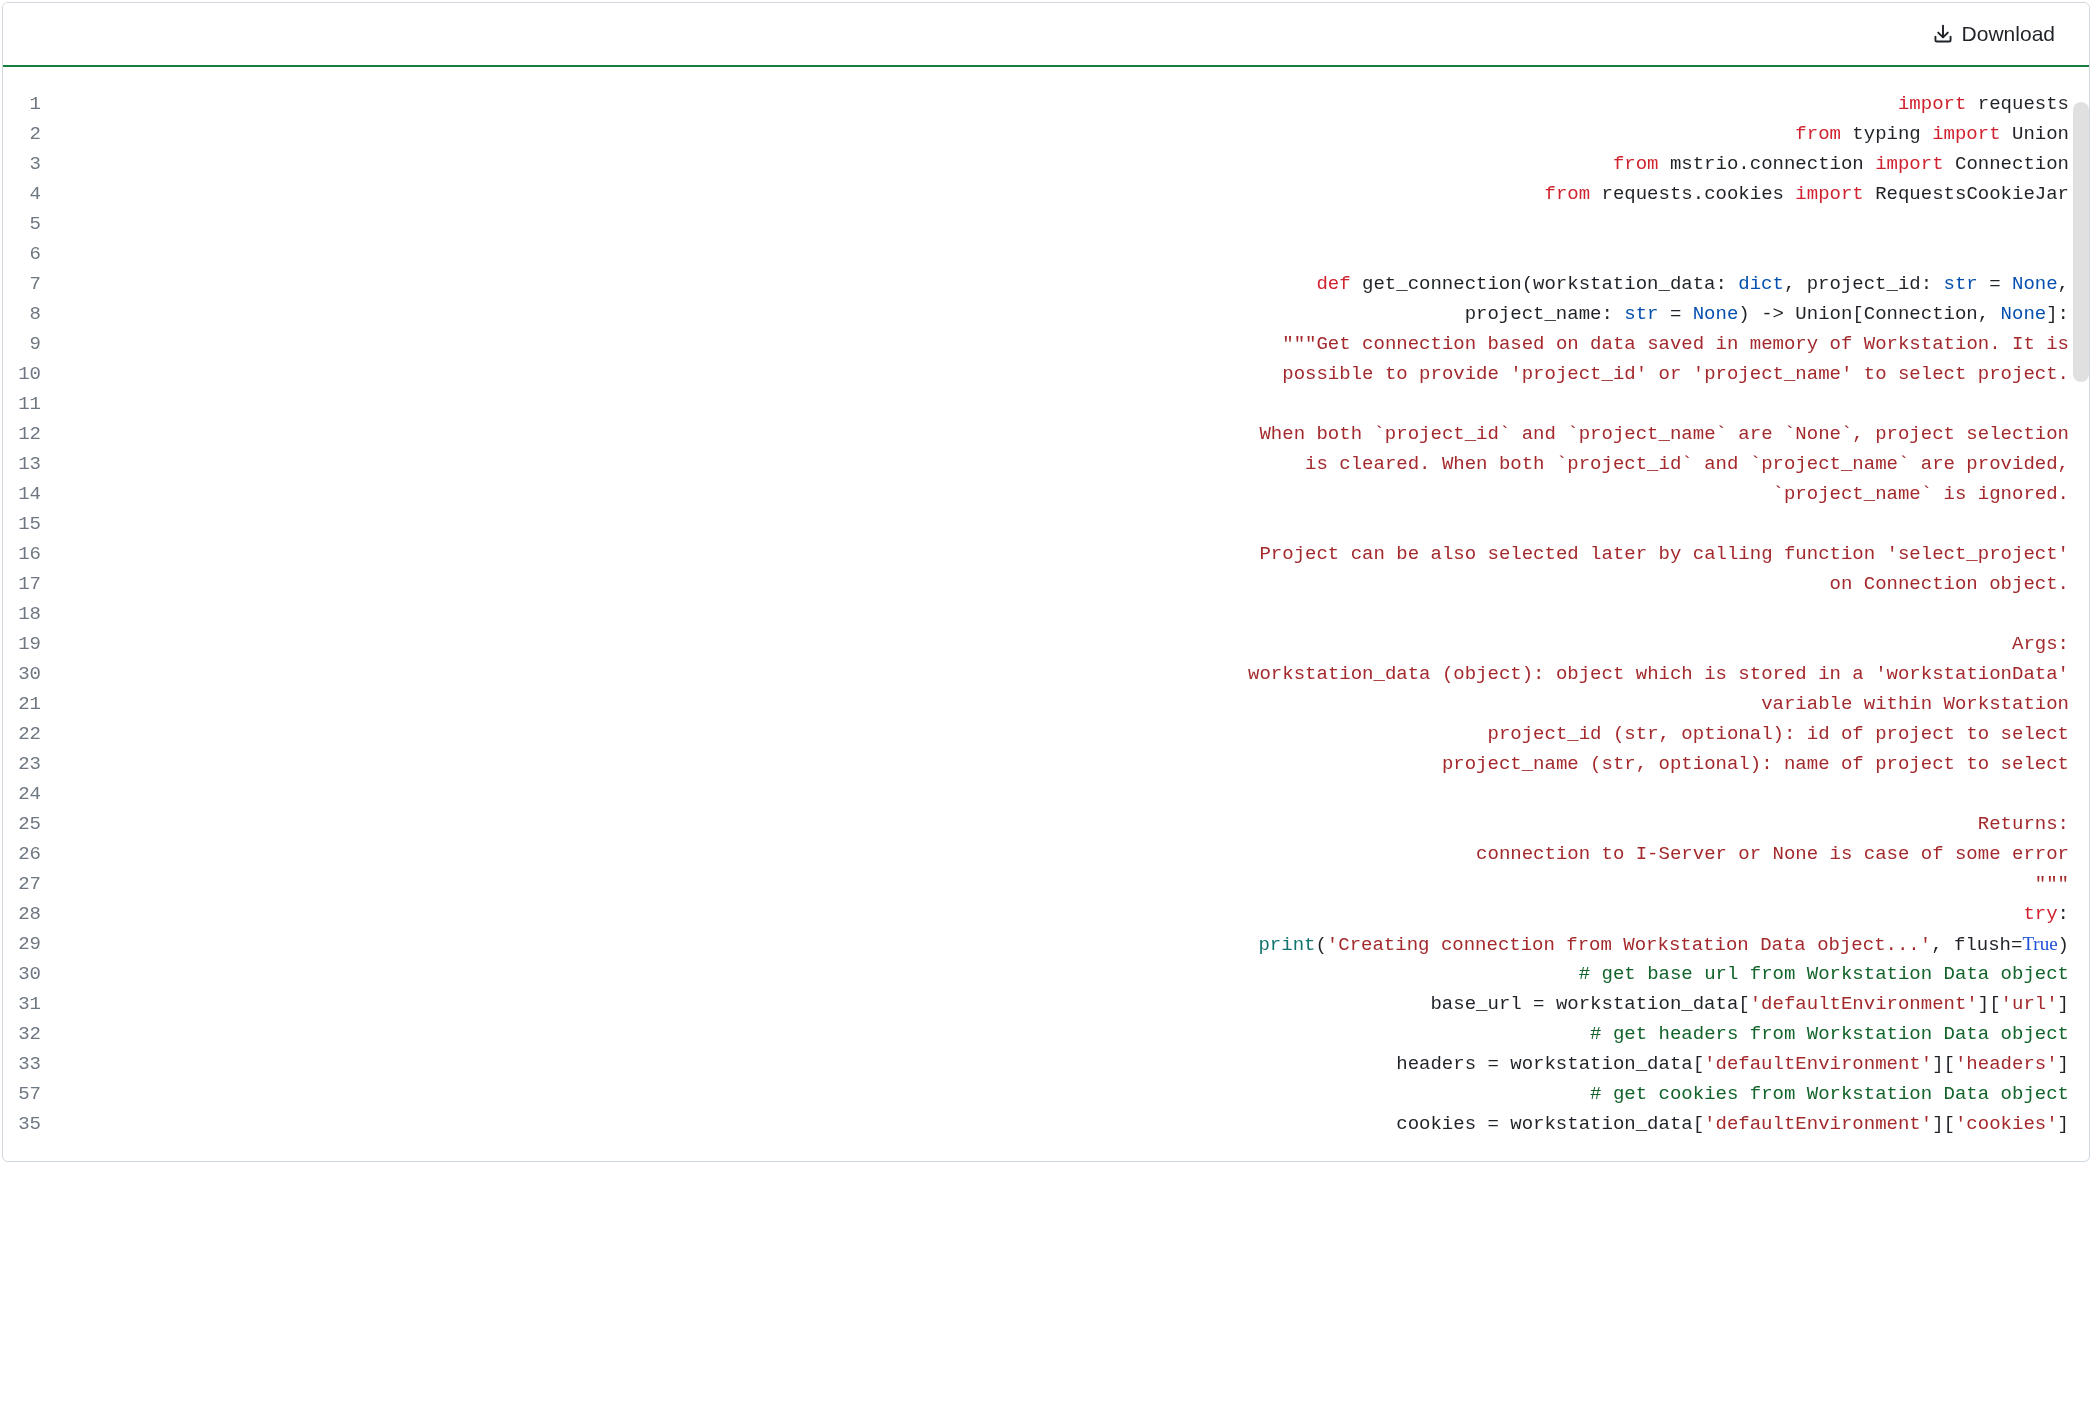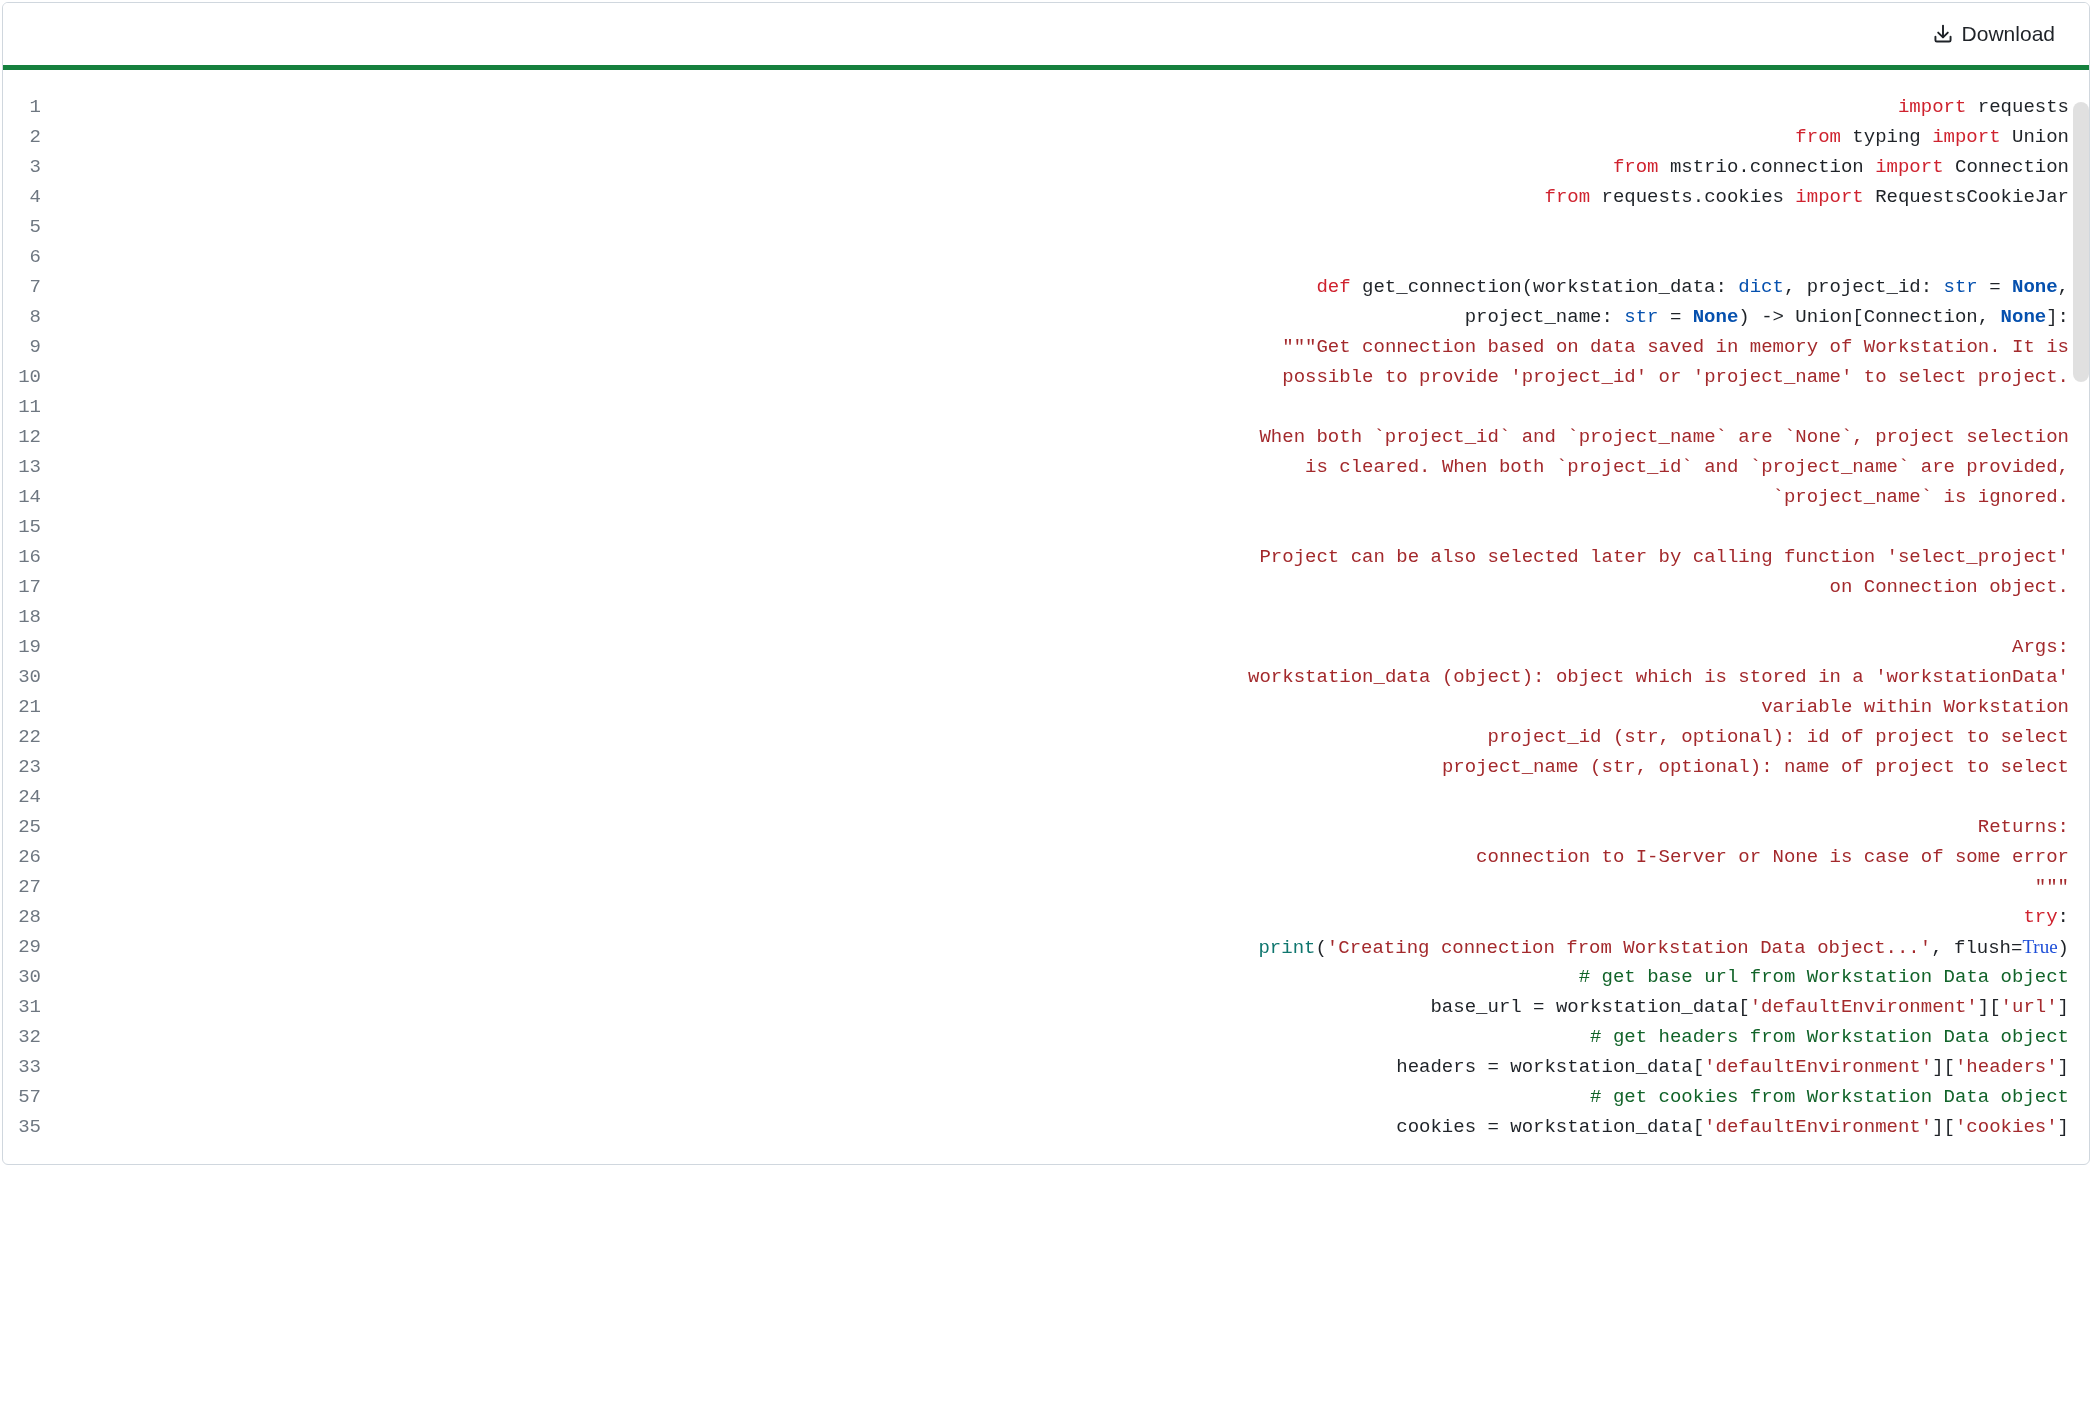--- a/index.html
+++ b/index.html
@@ -16,21 +16,21 @@
     border-radius: 6px;
     margin: 2px;
     overflow: hidden;
     background: #ffffff;
   }
   .header {
     display: flex;
     justify-content: flex-end;
     align-items: center;
     padding: 14px 24px;
-    border-bottom: 5px solid #15803d;
+    border-bottom: 2px solid #15803d;
     background: #ffffff;
   }
   .download-btn {
     display: inline-flex;
     align-items: center;
     gap: 8px;
     padding: 5px 10px;
     font-size: 21px;
     font-weight: 400;
     color: #1f2328;
@@ -67,21 +67,21 @@
   .code {
     flex: 1 1 auto;
     white-space: pre;
     padding-right: 20px;
     color: #1f2328;
     text-align: right;
   }
   .code-line { height: 30px; }
   .tok-kw { color: #cf222e; }
   .tok-builtin { color: #0550ae; }
-  .tok-none { color: #0550ae; font-weight: bold; }
+  .tok-none { color: #0550ae; }
   .tok-str { color: #a3292c; }
   .tok-comment { color: #116329; }
   .tok-true { color: #1d4ed8; font-family: Liberation Serif, serif; }
   .tok-print { color: #0f766e; }
   .scroll-track {
     position: absolute;
     right: 3px;
     top: 100px;
     width: 16px;
     height: 280px;

